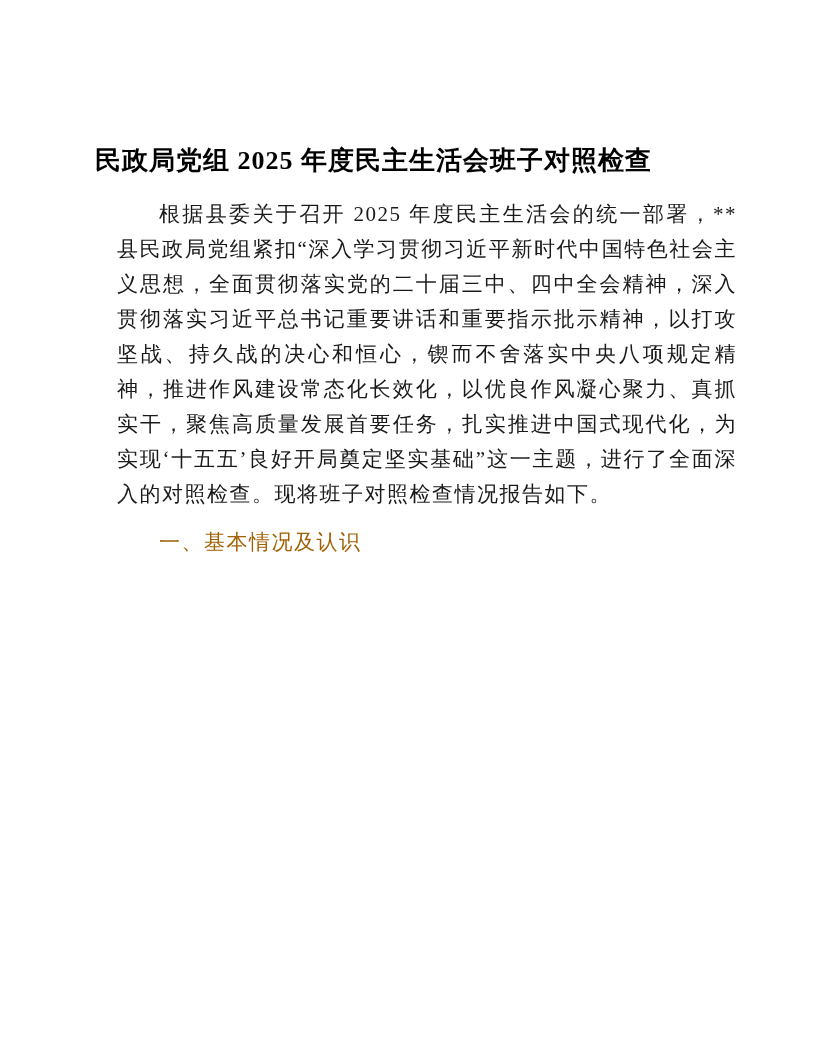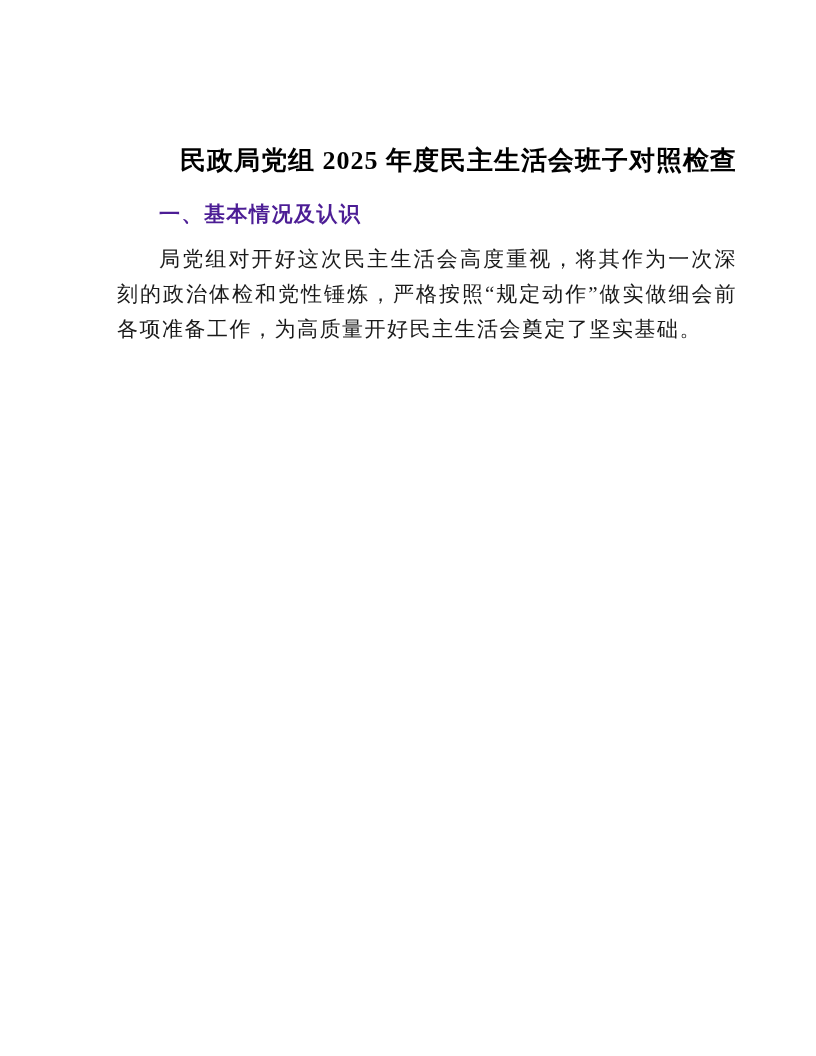--- a/index.html
+++ b/index.html
@@ -25,50 +25,50 @@
     letter-spacing: 1.5px;
     color: #1a1a1a;
     text-align: justify;
   }
   .doc-title {
     margin: 0 0 19px -22px;
     font-size: 26px;
     line-height: 35px;
     font-weight: 700;
     letter-spacing: 1px;
-    text-align: right;
+    text-align: left;
     color: #000000;
     text-indent: 0;
   }
   .title-line {
     display: block;
   }
   .content p {
     margin: 0 0 12px 0;
     text-indent: 2em;
   }
   .section-heading {
     margin: 13px 0 10px 0;
     font-size: 21px;
-    font-weight: 700;
+    font-weight: 400;
     line-height: 35px;
     text-indent: 2em;
-    color: #4c1d95;
+    color: #a16207;
   }
 </style>
 </head>
 <body>
 
 <div class="page">
   <div class="content">
 
     <h1 class="doc-title">
       <span class="title-line">民政局党组 2025 年度民主生活会班子对照检查</span>
     </h1>
 
+    <p>根据县委关于召开 2025 年度民主生活会的统一部署，**县民政局党组紧扣“深入学习贯彻习近平新时代中国特色社会主义思想，全面贯彻落实党的二十届三中、四中全会精神，深入贯彻落实习近平总书记重要讲话和重要指示批示精神，以打攻坚战、持久战的决心和恒心，锲而不舍落实中央八项规定精神，推进作风建设常态化长效化，以优良作风凝心聚力、真抓实干，聚焦高质量发展首要任务，扎实推进中国式现代化，为实现‘十五五’良好开局奠定坚实基础”这一主题，进行了全面深入的对照检查。现将班子对照检查情况报告如下。</p>
 
     <h2 class="section-heading">一、基本情况及认识</h2>
 
-    <p>局党组对开好这次民主生活会高度重视，将其作为一次深刻的政治体检和党性锤炼，严格按照“规定动作”做实做细会前各项准备工作，为高质量开好民主生活会奠定了坚实基础。</p>
 
 
   </div>
 </div>
 
 </body></html>

